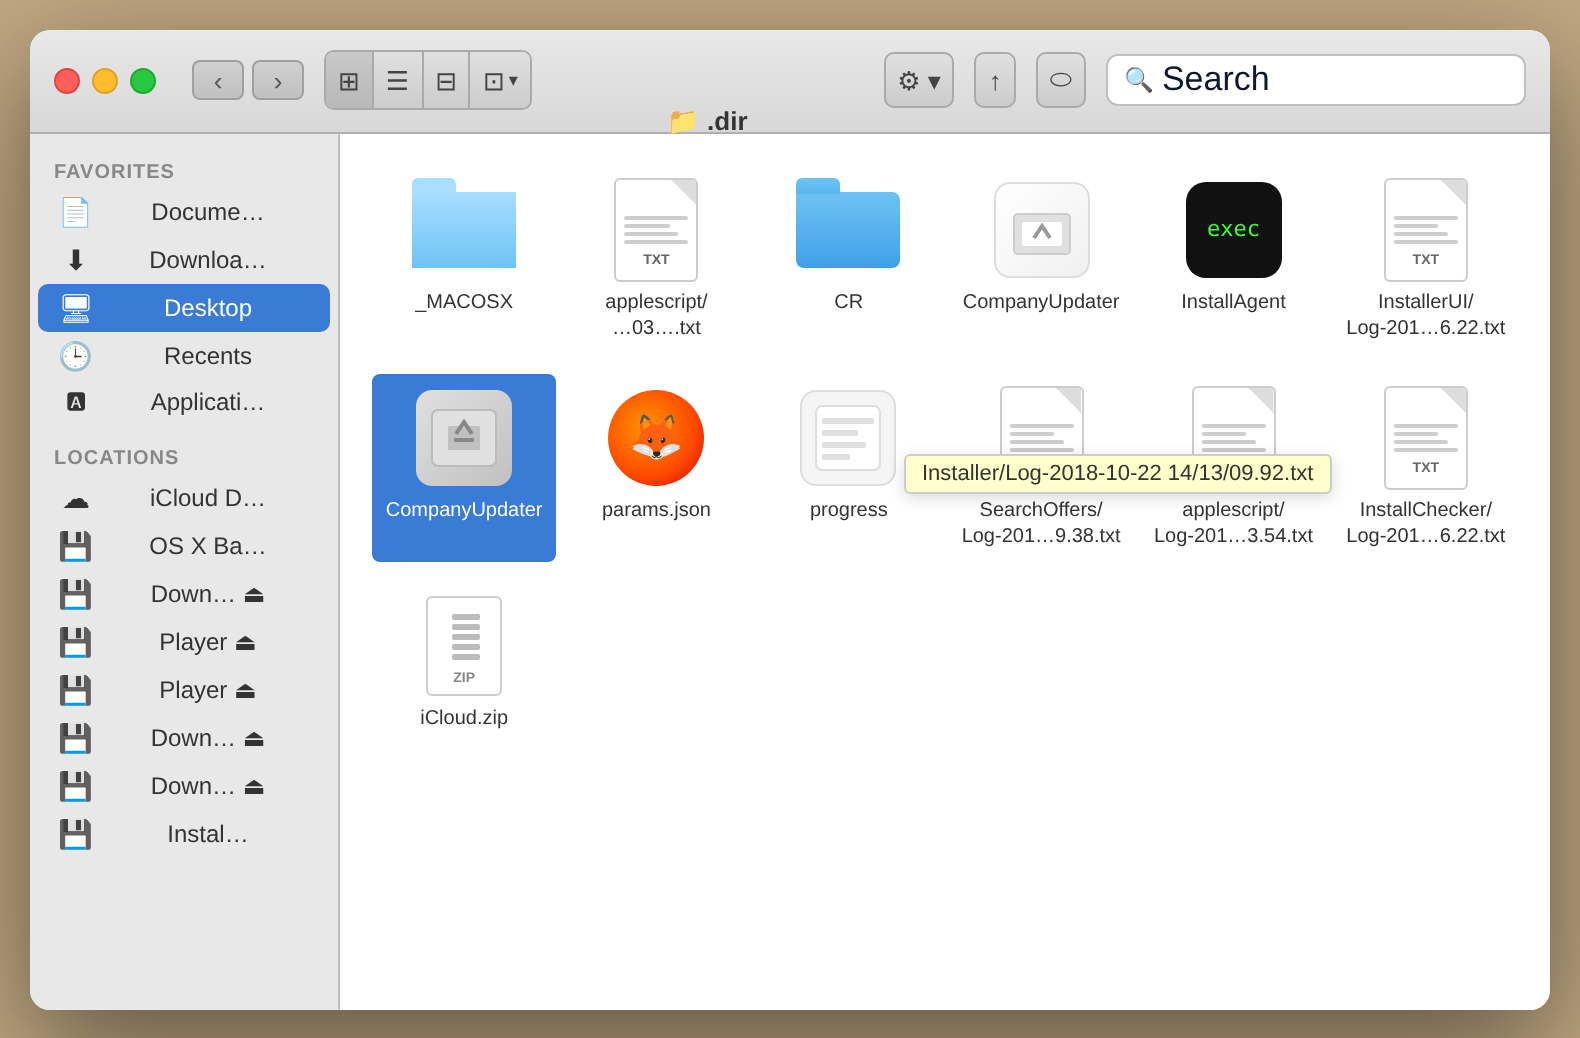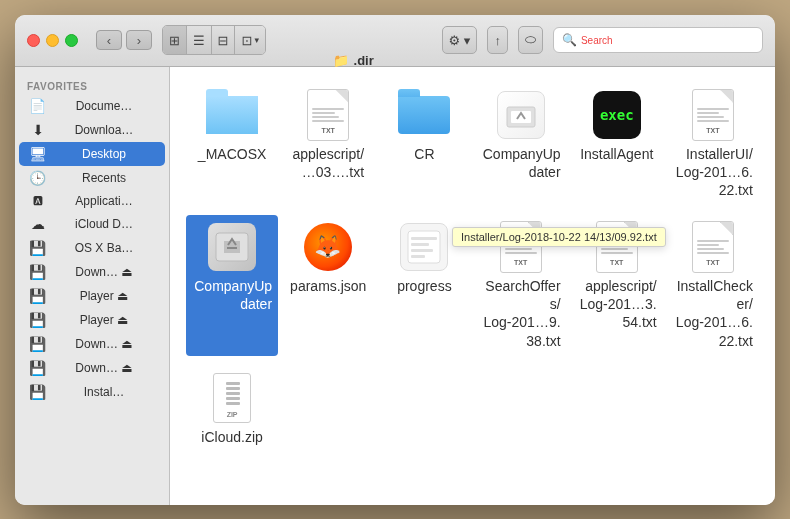--- a/index.html
+++ b/index.html
@@ -200,23 +200,23 @@
     .file-icon {
       width: 52px;
       height: 52px;
       display: flex;
       align-items: center;
       justify-content: center;
       margin-bottom: 4px;
       position: relative;
     }
     .file-name {
-      font-size: 14px;
+      font-size: 10px;
       color: #333;
-      text-align: right;
+      text-align: center;
       word-break: break-all;
       line-height: 1.3;
       max-width: 80px;
     }
     
     .folder-icon {
       position: relative;
     }
     .folder-body {
       width: 52px;
@@ -291,22 +291,22 @@
       height: 48px;
       background: #111;
       border-radius: 10px;
       display: flex;
       align-items: center;
       justify-content: center;
     }
     .exec-text {
       color: #33ff33;
       font-family: monospace;
-      font-size: 14px;
-      font-weight: bold;
+      font-size: 11px;
+      font-weight: normal;
     }
     
     .defender-icon {
       width: 48px;
       height: 48px;
       background: linear-gradient(135deg, #e0e0e0 0%, #c0c0c0 100%);
       border-radius: 8px;
       display: flex;
       align-items: center;
       justify-content: center;
@@ -420,21 +420,21 @@
     </div>
     <div class="title-text">
       <span>📁</span>
       <span>.dir</span>
     </div>
     <div class="toolbar-btn">⚙ ▾</div>
     <div class="toolbar-btn">↑</div>
     <div class="toolbar-btn">⬭</div>
     <div class="search-bar">
       <span style="color:#aaa">🔍</span>
-      <span style="color:#ef4444;font-size:10px">Search</span>
+      <span style="color:#0f172a;font-size:17px">Search</span>
     </div>
   </div>
 
   <div class="main">
 
     <div class="sidebar">
       <div class="sidebar-section-title">Favorites</div>
       <div class="sidebar-item">
         <span class="sidebar-icon">📄</span>
         <span class="sidebar-label">Docume…</span>
@@ -449,20 +449,21 @@
       </div>
       <div class="sidebar-item">
         <span class="sidebar-icon">🕒</span>
         <span class="sidebar-label">Recents</span>
       </div>
       <div class="sidebar-item">
         <span class="sidebar-icon" style="font-size:11px">🅰</span>
         <span class="sidebar-label">Applicati…</span>
       </div>
 
+      <div class="sidebar-section-title" style="margin-top:8px">Locations</div>
       <div class="sidebar-item">
         <span class="sidebar-icon">☁</span>
         <span class="sidebar-label">iCloud D…</span>
       </div>
       <div class="sidebar-item">
         <span class="sidebar-icon">💾</span>
         <span class="sidebar-label">OS X Ba…</span>
       </div>
       <div class="sidebar-item">
         <span class="sidebar-icon">💾</span>

